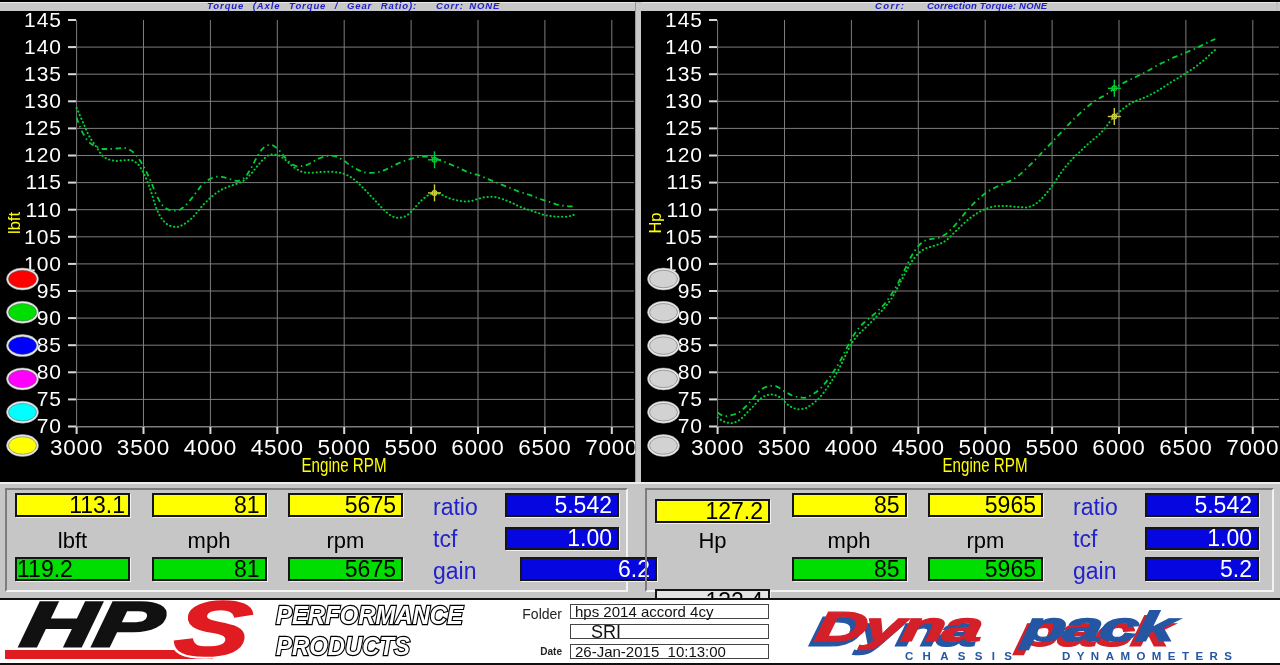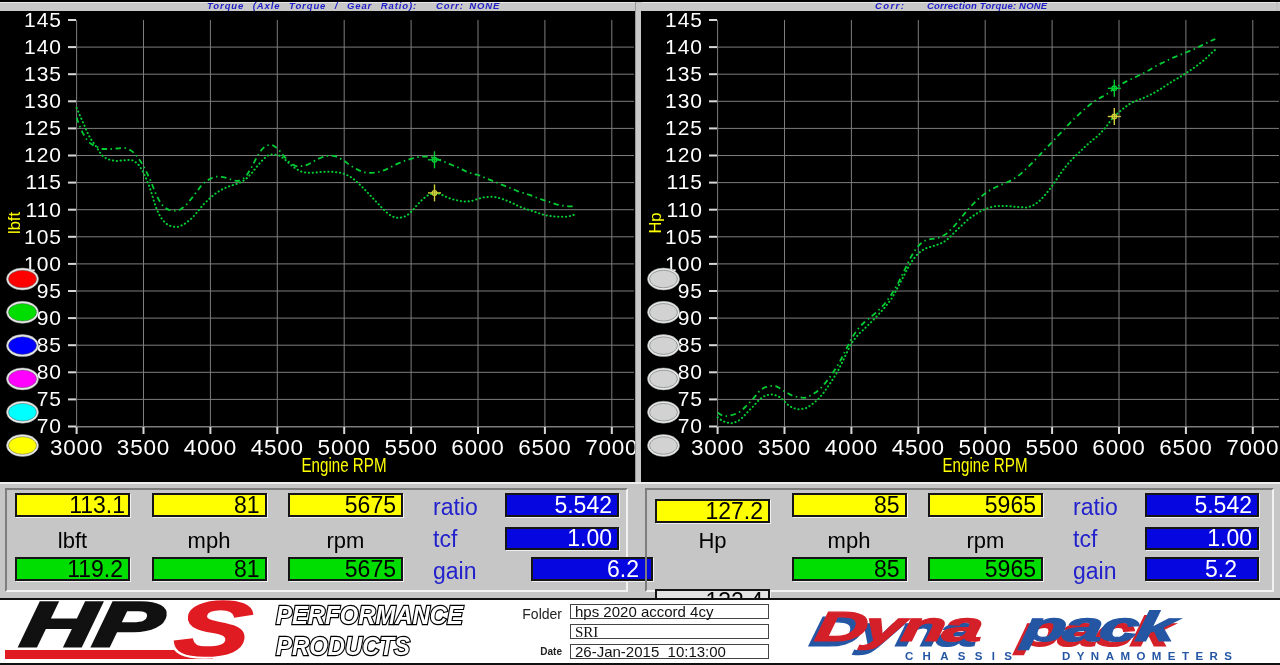--- a/index.html
+++ b/index.html
@@ -226,45 +226,45 @@
 </svg>
 <div style="position:absolute;left:0;top:482px;width:1280px;height:116px;background:#c6c6c6;border-top:2px solid #ededed;box-sizing:border-box;">
 </div>
 <div style="position:absolute;left:5px;top:488px;width:623px;height:104px;border:2px solid;border-color:#7d7d7d #f2f2f2 #f2f2f2 #7d7d7d;box-sizing:border-box;"></div>
 <div style="position:absolute;left:15px;top:493px;width:115px;height:24px;background:#ffff00;border:2px solid #151515;box-shadow:1px 1px 0 #efefef;color:#000;font-size:23px;line-height:20px;text-align:right;padding-right:3px;box-sizing:border-box;">113.1</div>
 <div style="position:absolute;left:151.5px;top:493px;width:115px;height:24px;background:#ffff00;border:2px solid #151515;box-shadow:1px 1px 0 #efefef;color:#000;font-size:23px;line-height:20px;text-align:right;padding-right:5px;box-sizing:border-box;">81</div>
 <div style="position:absolute;left:288px;top:493px;width:115px;height:24px;background:#ffff00;border:2px solid #151515;box-shadow:1px 1px 0 #efefef;color:#000;font-size:23px;line-height:20px;text-align:right;padding-right:5px;box-sizing:border-box;">5675</div>
 <div style="position:absolute;left:15px;top:528px;width:115px;color:#000;font-size:22px;font-weight:normal;text-align:center;">lbft</div>
 <div style="position:absolute;left:151.5px;top:528px;width:115px;color:#000;font-size:22px;font-weight:normal;text-align:center;">mph</div>
 <div style="position:absolute;left:288px;top:528px;width:115px;color:#000;font-size:22px;font-weight:normal;text-align:center;">rpm</div>
-<div style="position:absolute;left:15px;top:557px;width:115px;height:24px;background:#00dd00;border:2px solid #151515;box-shadow:1px 1px 0 #efefef;color:#000;font-size:23px;line-height:20px;text-align:right;padding-right:5px;box-sizing:border-box;">119.2</div>
+<div style="position:absolute;left:15px;top:557px;width:115px;height:24px;background:#00dd00;border:2px solid #151515;box-shadow:1px 1px 0 #efefef;color:#000;font-size:23px;line-height:20px;text-align:left;padding-right:5px;box-sizing:border-box;">119.2</div>
 <div style="position:absolute;left:151.5px;top:557px;width:115px;height:24px;background:#00dd00;border:2px solid #151515;box-shadow:1px 1px 0 #efefef;color:#000;font-size:23px;line-height:20px;text-align:right;padding-right:5px;box-sizing:border-box;">81</div>
 <div style="position:absolute;left:288px;top:557px;width:115px;height:24px;background:#00dd00;border:2px solid #151515;box-shadow:1px 1px 0 #efefef;color:#000;font-size:23px;line-height:20px;text-align:right;padding-right:5px;box-sizing:border-box;">5675</div>
 <div style="position:absolute;left:433px;top:494px;width:70px;color:#2222cc;font-size:23px;font-weight:normal;text-align:left;">ratio</div>
 <div style="position:absolute;left:433px;top:526px;width:70px;color:#2222cc;font-size:23px;font-weight:normal;text-align:left;">tcf</div>
 <div style="position:absolute;left:433px;top:558px;width:70px;color:#2222cc;font-size:23px;font-weight:normal;text-align:left;">gain</div>
 <div style="position:absolute;left:505px;top:493px;width:114px;height:24px;background:#0606e0;border:2px solid #151515;box-shadow:1px 1px 0 #efefef;color:#fff;font-size:23px;line-height:20px;text-align:right;padding-right:5px;box-sizing:border-box;">5.542</div>
 <div style="position:absolute;left:505px;top:527px;width:114px;height:23px;background:#0606e0;border:2px solid #151515;box-shadow:1px 1px 0 #efefef;color:#fff;font-size:23px;line-height:19px;text-align:right;padding-right:5px;box-sizing:border-box;">1.00</div>
-<div style="position:absolute;left:531px;top:557px;width:122px;height:24px;background:#0606e0;border:2px solid #151515;box-shadow:1px 1px 0 #efefef;color:#fff;font-size:23px;line-height:20px;text-align:right;padding-right:12px;box-sizing:border-box;">6.2</div>
+<div style="position:absolute;left:520px;top:557px;width:137px;height:24px;background:#0606e0;border:2px solid #151515;box-shadow:1px 1px 0 #efefef;color:#fff;font-size:23px;line-height:20px;text-align:right;padding-right:5px;box-sizing:border-box;">6.2</div>
 <div style="position:absolute;left:645px;top:488px;width:629px;height:104px;border:2px solid;border-color:#7d7d7d #f2f2f2 #f2f2f2 #7d7d7d;box-sizing:border-box;"></div>
 <div style="position:absolute;left:655px;top:493px;width:115px;height:24px;background:#ffff00;border:2px solid #151515;box-shadow:1px 1px 0 #efefef;color:#000;font-size:23px;line-height:20px;text-align:right;padding-right:5px;box-sizing:border-box;margin-top:6px;">127.2</div>
 <div style="position:absolute;left:791.5px;top:493px;width:115px;height:24px;background:#ffff00;border:2px solid #151515;box-shadow:1px 1px 0 #efefef;color:#000;font-size:23px;line-height:20px;text-align:right;padding-right:5px;box-sizing:border-box;">85</div>
 <div style="position:absolute;left:928px;top:493px;width:115px;height:24px;background:#ffff00;border:2px solid #151515;box-shadow:1px 1px 0 #efefef;color:#000;font-size:23px;line-height:20px;text-align:right;padding-right:5px;box-sizing:border-box;">5965</div>
 <div style="position:absolute;left:655px;top:528px;width:115px;color:#000;font-size:22px;font-weight:normal;text-align:center;">Hp</div>
 <div style="position:absolute;left:791.5px;top:528px;width:115px;color:#000;font-size:22px;font-weight:normal;text-align:center;">mph</div>
 <div style="position:absolute;left:928px;top:528px;width:115px;color:#000;font-size:22px;font-weight:normal;text-align:center;">rpm</div>
 <div style="position:absolute;left:655px;top:557px;width:115px;height:39px;background:#e5e5e5;border:2px solid #151515;box-shadow:1px 1px 0 #efefef;color:#000;font-size:23px;line-height:20px;text-align:right;padding-right:5px;box-sizing:border-box;margin-top:32px;">132.4</div>
 <div style="position:absolute;left:791.5px;top:557px;width:115px;height:24px;background:#00dd00;border:2px solid #151515;box-shadow:1px 1px 0 #efefef;color:#000;font-size:23px;line-height:20px;text-align:right;padding-right:5px;box-sizing:border-box;">85</div>
 <div style="position:absolute;left:928px;top:557px;width:115px;height:24px;background:#00dd00;border:2px solid #151515;box-shadow:1px 1px 0 #efefef;color:#000;font-size:23px;line-height:20px;text-align:right;padding-right:5px;box-sizing:border-box;">5965</div>
 <div style="position:absolute;left:1073px;top:494px;width:70px;color:#2222cc;font-size:23px;font-weight:normal;text-align:left;">ratio</div>
 <div style="position:absolute;left:1073px;top:526px;width:70px;color:#2222cc;font-size:23px;font-weight:normal;text-align:left;">tcf</div>
 <div style="position:absolute;left:1073px;top:558px;width:70px;color:#2222cc;font-size:23px;font-weight:normal;text-align:left;">gain</div>
 <div style="position:absolute;left:1145px;top:493px;width:114px;height:24px;background:#0606e0;border:2px solid #151515;box-shadow:1px 1px 0 #efefef;color:#fff;font-size:23px;line-height:20px;text-align:right;padding-right:5px;box-sizing:border-box;">5.542</div>
 <div style="position:absolute;left:1145px;top:527px;width:114px;height:23px;background:#0606e0;border:2px solid #151515;box-shadow:1px 1px 0 #efefef;color:#fff;font-size:23px;line-height:19px;text-align:right;padding-right:5px;box-sizing:border-box;">1.00</div>
-<div style="position:absolute;left:1145px;top:557px;width:114px;height:24px;background:#0606e0;border:2px solid #151515;box-shadow:1px 1px 0 #efefef;color:#fff;font-size:23px;line-height:20px;text-align:right;padding-right:20px;box-sizing:border-box;">5.2</div>
+<div style="position:absolute;left:1145px;top:557px;width:114px;height:24px;background:#0606e0;border:2px solid #151515;box-shadow:1px 1px 0 #efefef;color:#fff;font-size:23px;line-height:20px;text-align:right;padding-right:5px;box-sizing:border-box;">5.2</div>
 <div style="position:absolute;left:0;top:598px;width:1280px;height:67px;background:#ffffff;border-top:2px solid #111;border-bottom:2px solid #111;box-sizing:border-box;"></div>
 <svg style="position:absolute;left:0;top:600px" width="500" height="63" viewBox="0 0 500 63">
 <rect x="5" y="50" width="208" height="9" fill="#e01b22"></rect>
 <g font-family="Liberation Sans, sans-serif" font-weight="bold" font-style="italic">
 <text x="19" y="46" font-size="63" fill="#111" stroke="#111" stroke-width="3" paint-order="stroke" transform="scale(1.6,1) skewX(-6)" transform-origin="19 46">HP</text>
 <text x="172" y="55" font-size="77" fill="#e01b22" stroke="#ffffff" stroke-width="6" paint-order="stroke" transform="scale(1.45,1) skewX(-6)" transform-origin="172 55">S</text>
 <text x="172" y="55" font-size="77" fill="#e01b22" stroke="#e01b22" stroke-width="2.2" paint-order="stroke" transform="scale(1.45,1) skewX(-6)" transform-origin="172 55">S</text>
 </g>
 <g font-family="Liberation Sans, sans-serif" font-weight="bold" font-style="italic" fill="#ffffff" stroke="#000" stroke-width="2.4" paint-order="stroke">
 <text x="276" y="24" font-size="25" textLength="187" lengthAdjust="spacingAndGlyphs">PERFORMANCE</text>
@@ -281,17 +281,17 @@
 <text x="137" y="46.5" font-size="42" letter-spacing="-2" fill="#d42029" stroke="#d42029" stroke-width="1.2" transform="skewX(-5)">pack</text>
 <text x="139.4" y="41.5" font-size="42" letter-spacing="-2" fill="#2456a4" stroke="#2456a4" stroke-width="1.2" transform="skewX(-5)">pack</text>
 </g>
       </g>
 <g font-family="Liberation Sans, sans-serif" font-weight="bold" fill="#2456a4">
 <text x="115" y="60" font-size="11.5" textLength="107" lengthAdjust="spacing">CHASSIS</text>
 <text x="272" y="60" font-size="11.5" textLength="170" lengthAdjust="spacing">DYNAMOMETERS</text>
 </g>
     </svg>
 <div style="position:absolute;left:455px;top:606px;width:107px;text-align:right;font-size:14px;font-weight:normal;color:#222;">Folder</div>
-    <div style="position:absolute;left:570px;top:603.5px;width:199px;height:15px;border:1.5px solid #444;background:#fff;font-size:15px;line-height:14px;color:#111;padding-left:4px;box-sizing:border-box;">hps 2020 accord 4cy</div>
+    <div style="position:absolute;left:570px;top:603.5px;width:199px;height:15px;border:1.5px solid #444;background:#fff;font-size:15px;line-height:14px;color:#111;padding-left:4px;box-sizing:border-box;">hps 2014 accord 4cy</div>
     <div style="position:absolute;left:455px;top:626px;width:107px;text-align:right;font-size:14px;font-weight:bold;color:#ffffff;">Run ID</div>
-    <div style="position:absolute;left:570px;top:623.5px;width:199px;height:15px;border:1.5px solid #444;background:#fff;font-size:15px;line-height:14px;color:#111;padding-left:4px;box-sizing:border-box;font-family:Liberation Serif, serif;">SRI</div>
+    <div style="position:absolute;left:570px;top:623.5px;width:199px;height:15px;border:1.5px solid #444;background:#fff;font-size:18px;line-height:14px;color:#111;padding-left:20px;box-sizing:border-box;">SRI</div>
     <div style="position:absolute;left:455px;top:646px;width:107px;text-align:right;font-size:10px;font-weight:bold;color:#222;">Date</div>
     <div style="position:absolute;left:570px;top:643.5px;width:199px;height:15px;border:1.5px solid #444;background:#fff;font-size:15px;line-height:14px;color:#111;padding-left:4px;box-sizing:border-box;">26-Jan-2015&nbsp; 10:13:00</div>
 </div>
 </body></html>

